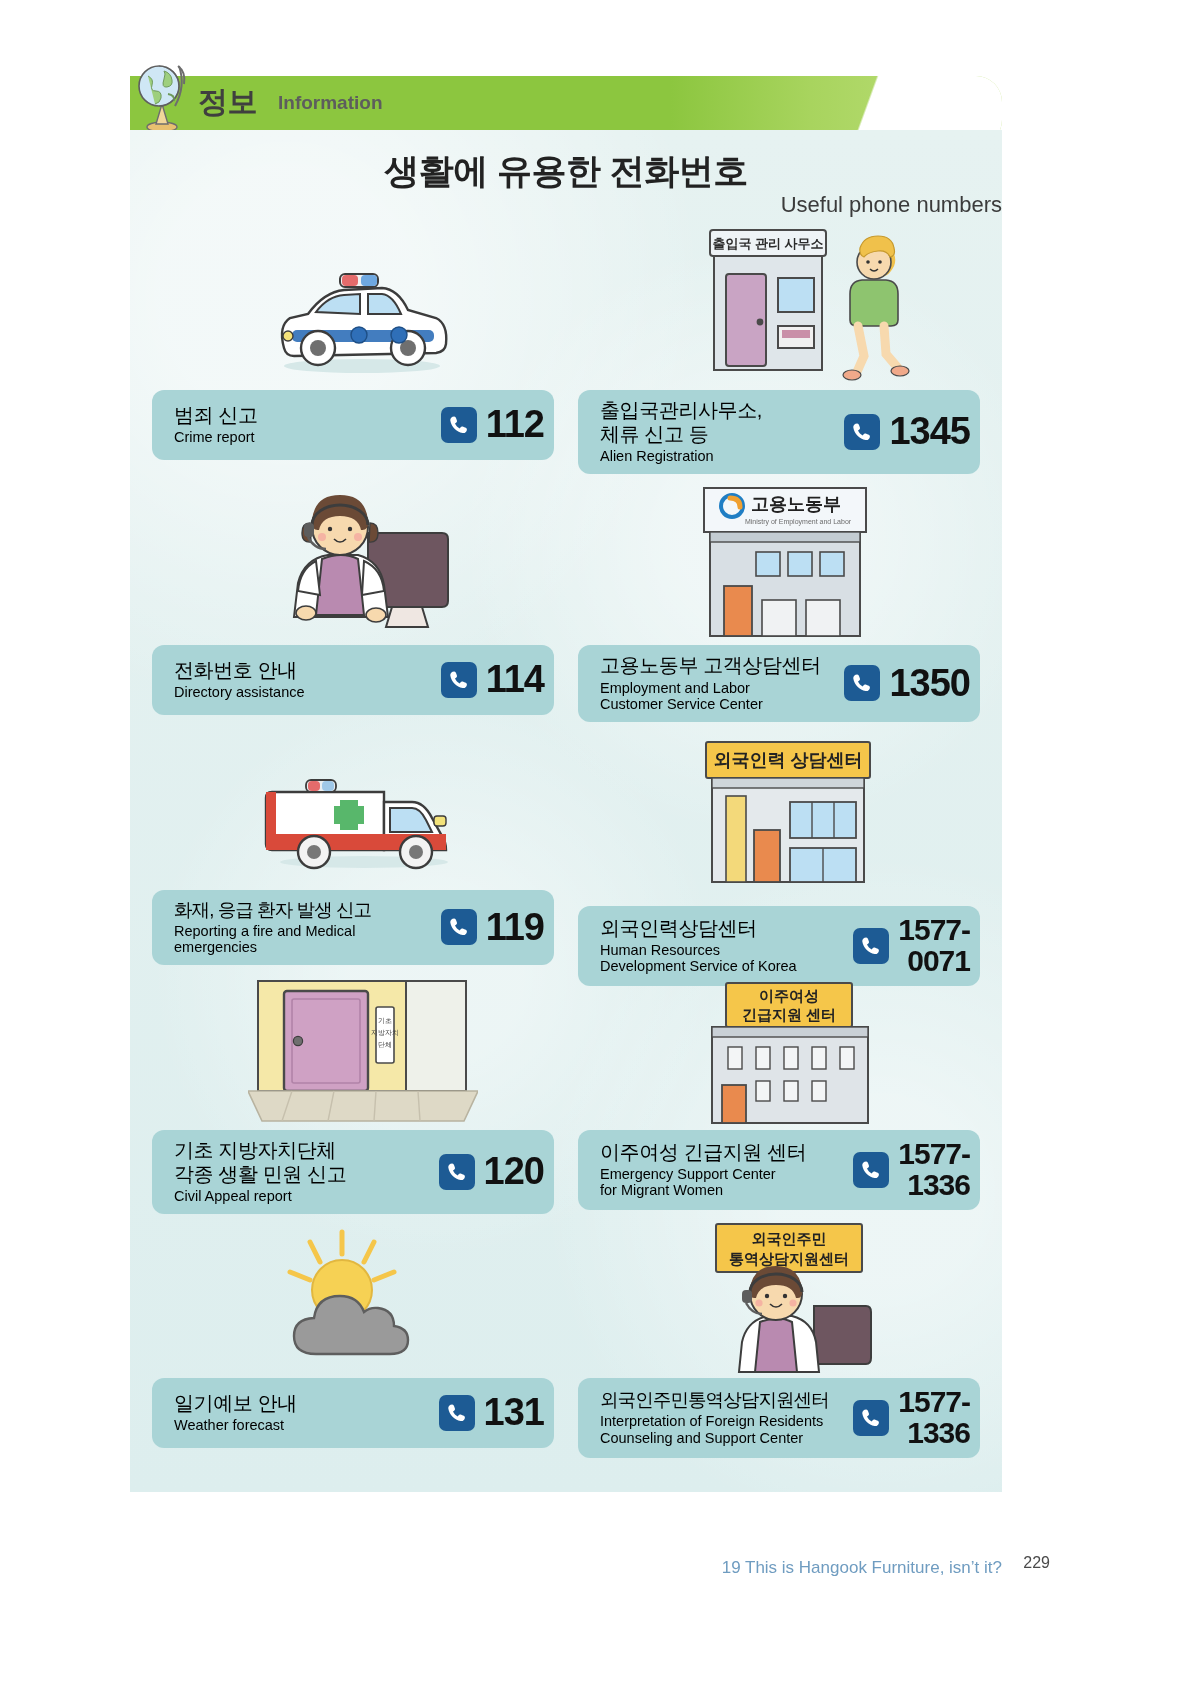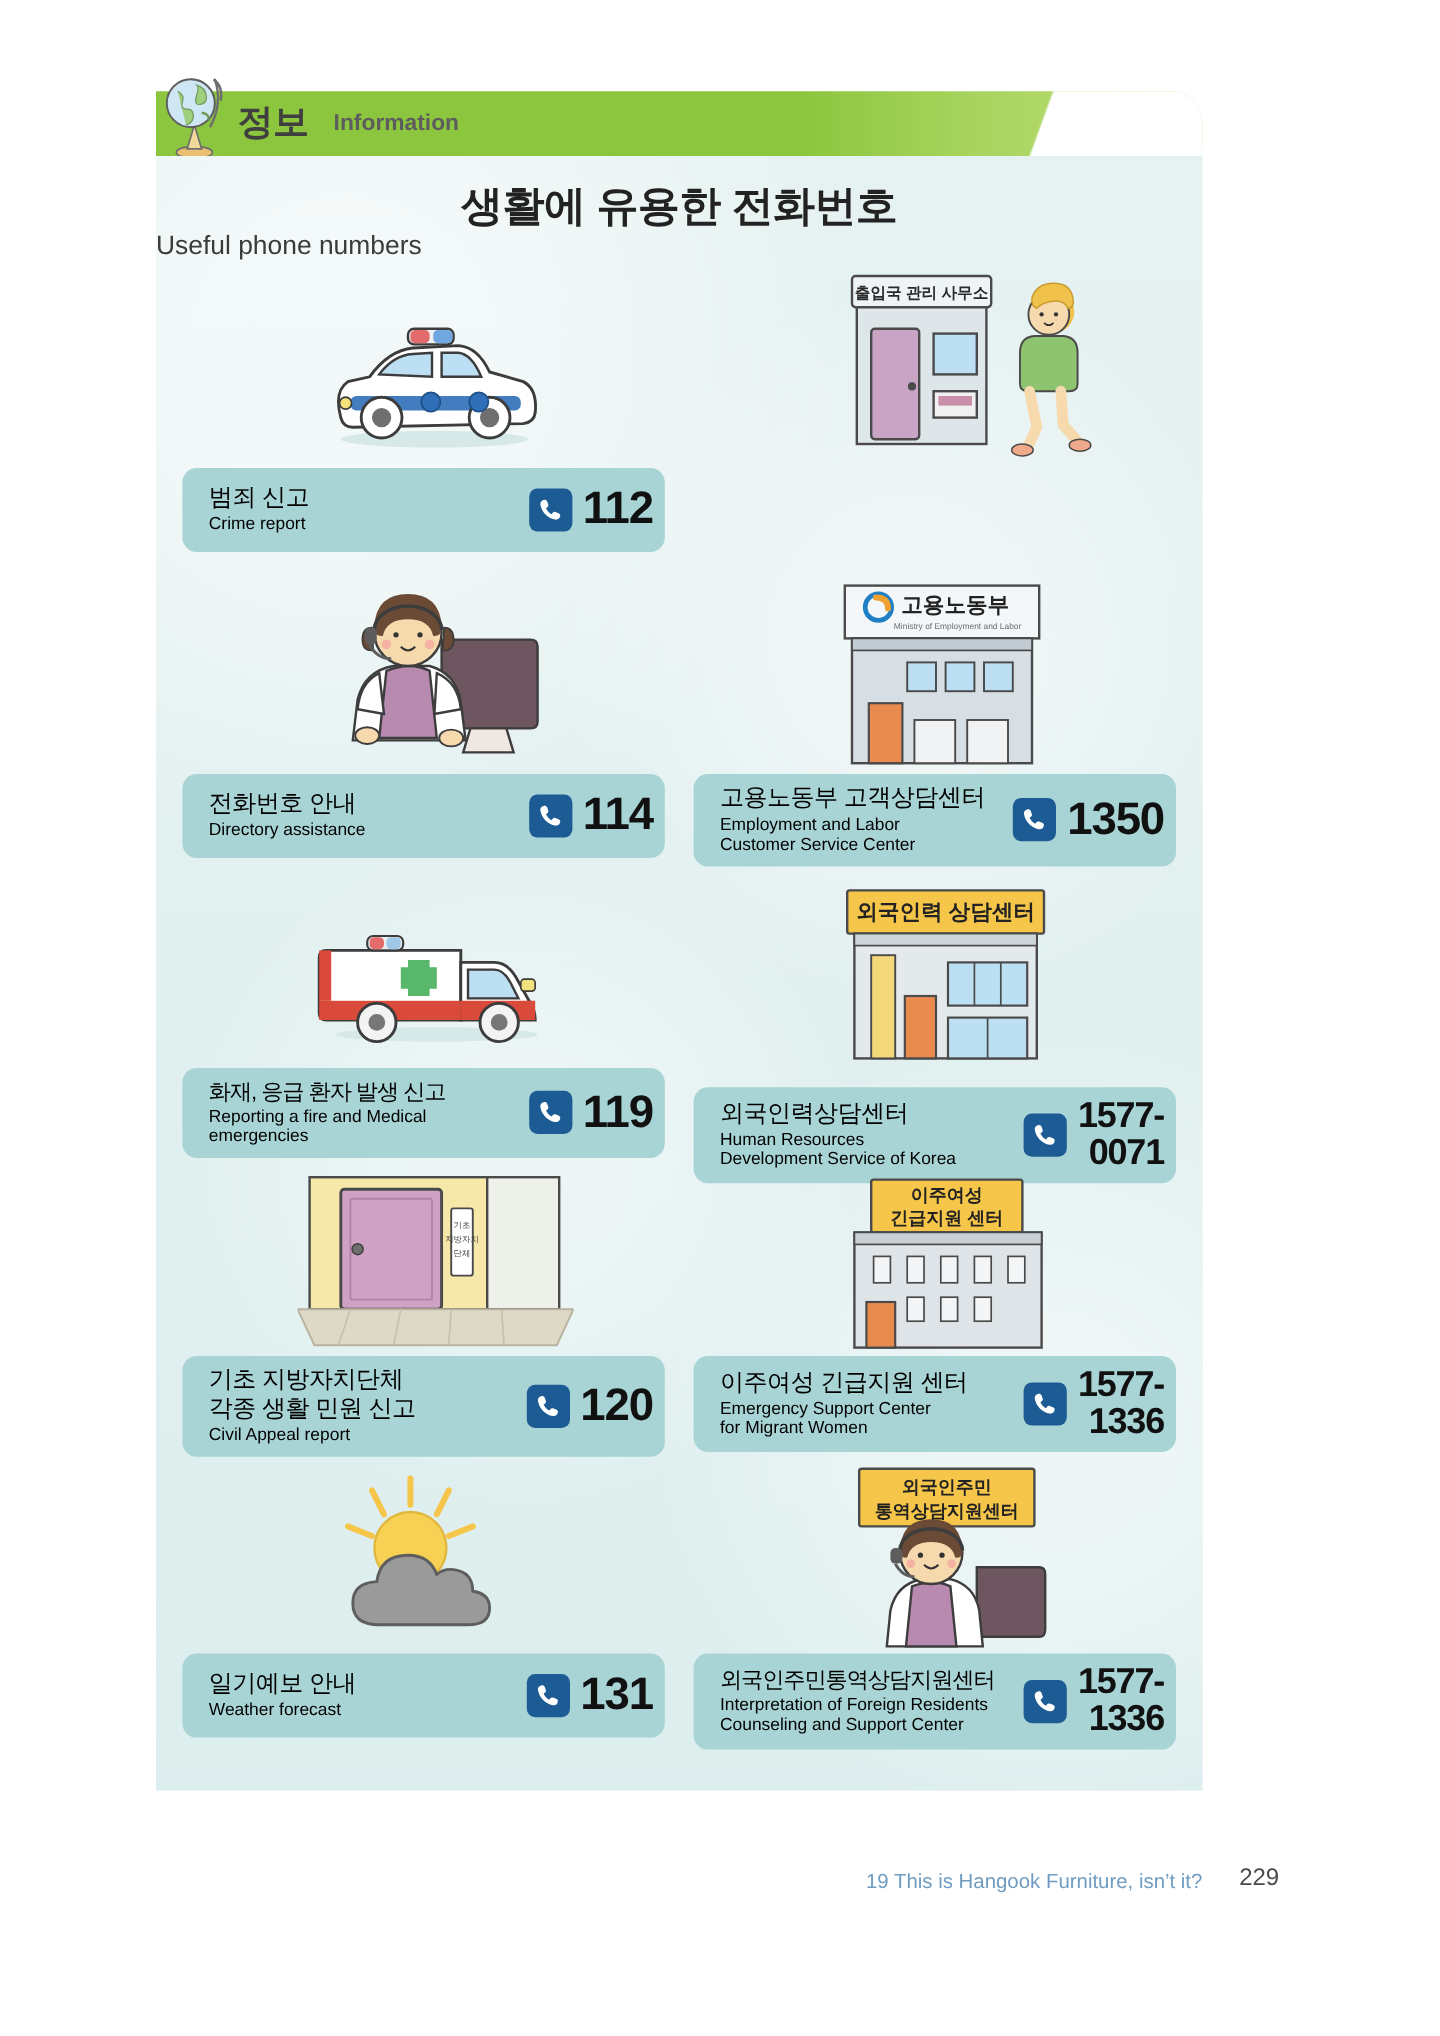--- a/index.html
+++ b/index.html
@@ -97,21 +97,21 @@
     text-align: center;
     font-size: 35px;
     font-weight: bold;
     color: #222222;
     letter-spacing: -0.5px;
   }
   #page-subtitle {
     position: absolute;
     left: 0; right: 0;
     top: 62px;
-    text-align: left;
+    text-align: right;
     font-size: 22px;
     color: #3b3b3b;
   }
 
   
   .col-left  { left: 22px; }
   .col-right { left: 448px; }
 
   .entry {
     position: absolute;
@@ -188,23 +188,23 @@
   #footer {
     position: absolute;
     right: 198px;
     top: 1558px;
     font-size: 17px;
     color: #6f9cc0;
     white-space: nowrap;
   }
   #page-number {
     position: absolute;
-    right: 134px;
+    right: 150px;
     top: 1554px;
-    font-size: 20px;
+    font-size: 16px;
     color: #4a4a4a;
     font-weight: normal;
   }
 
   
   .ill { position: absolute; }
 </style>
 </head>
 <body>
 
@@ -288,20 +288,35 @@
           <path d="M160 26 q4 -12 18 -12 q14 0 16 12 q2 8 -4 9 q-3 -7 -12 -6 q-10 1 -14 6 q-5 -2 -4 -9z" fill="#f0c14b" stroke="#c79a2e" stroke-width="1.2"></path>
           <circle cx="168" cy="40" r="1.8" fill="#333"></circle>
           <circle cx="180" cy="40" r="1.8" fill="#333"></circle>
           <path d="M170 47 q4 4 8 0" fill="none" stroke="#333" stroke-width="1.4"></path>
           <path d="M162 58 h24 q12 1 12 14 v26 q0 6 -7 6 h-34 q-7 0 -7 -6 v-26 q0 -13 12 -14z" fill="#8ec46f" stroke="#4a4a4a" stroke-width="1.6"></path>
           <path d="M158 104 l6 30 l-8 18" fill="none" stroke="#f7d9ae" stroke-width="9" stroke-linecap="round"></path>
           <path d="M184 104 l2 28 l12 14" fill="none" stroke="#f7d9ae" stroke-width="9" stroke-linecap="round"></path>
           <ellipse cx="152" cy="153" rx="9" ry="5" fill="#f0a98a" stroke="#4a4a4a" stroke-width="1.2"></ellipse>
           <ellipse cx="200" cy="149" rx="9" ry="5" fill="#f0a98a" stroke="#4a4a4a" stroke-width="1.2"></ellipse>
         </svg>
+      </div>
+      <div class="card">
+        <div class="labels">
+          <div class="label-ko">출입국관리사무소,
+체류 신고 등</div>
+          <div class="label-en">Alien Registration</div>
+        </div>
+        <div class="phone-block">
+          <span class="phone-icon">
+            <svg width="24" height="24" viewBox="0 0 24 24">
+                <path d="M7.2 3.4c1 0 1.6.8 2 2l.7 2.2c.3 1-.1 1.6-.8 2.1l-1.1.8c1 2.2 2.6 3.9 4.8 5l.8-1.2c.5-.7 1.2-1 2.1-.7l2.3.8c1.2.4 1.9 1 1.9 2 0 2.3-2 4-4.3 3.6C9.6 19 4.3 13.8 3.3 7.4 3 5.2 4.8 3.4 7.2 3.4z" fill="#ffffff"></path>
+              </svg>
+          </span>
+          <span class="number">1345</span>
+        </div>
       </div>
     </div>
 
     <div class="entry col-left" style="top:355px;">
       <div class="art">
         <svg class="ill" style="left:108px;top:6px;" width="210" height="152" viewBox="0 0 210 152">
 
           <path d="M108 42 h74 q6 0 6 6 v62 q0 6 -6 6 h-74 z" fill="#6e5660" stroke="#3d3d3d" stroke-width="2"></path>
           <path d="M132 116 h30 l6 20 h-42z" fill="#efe7e2" stroke="#3d3d3d" stroke-width="2"></path>
 

